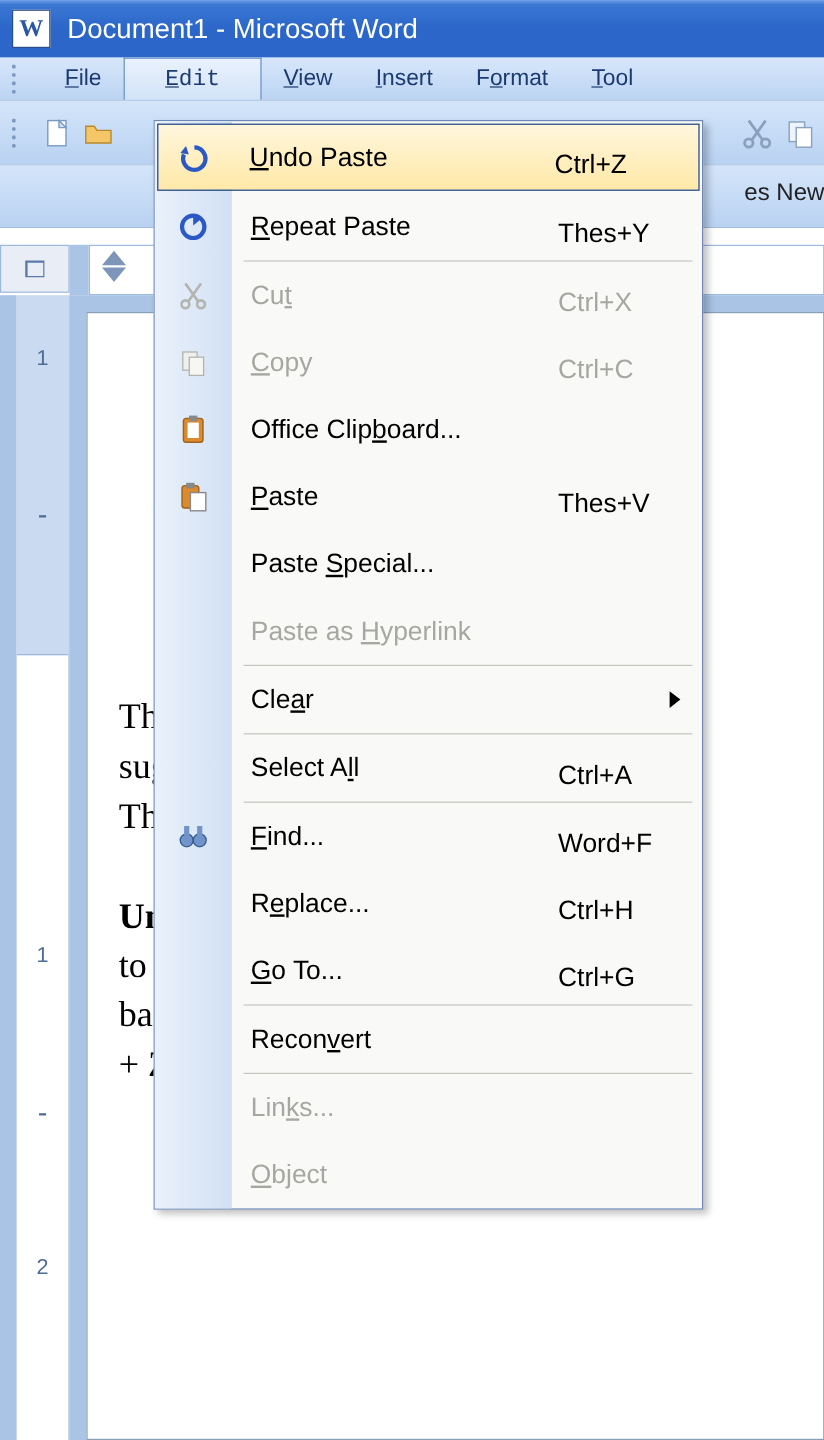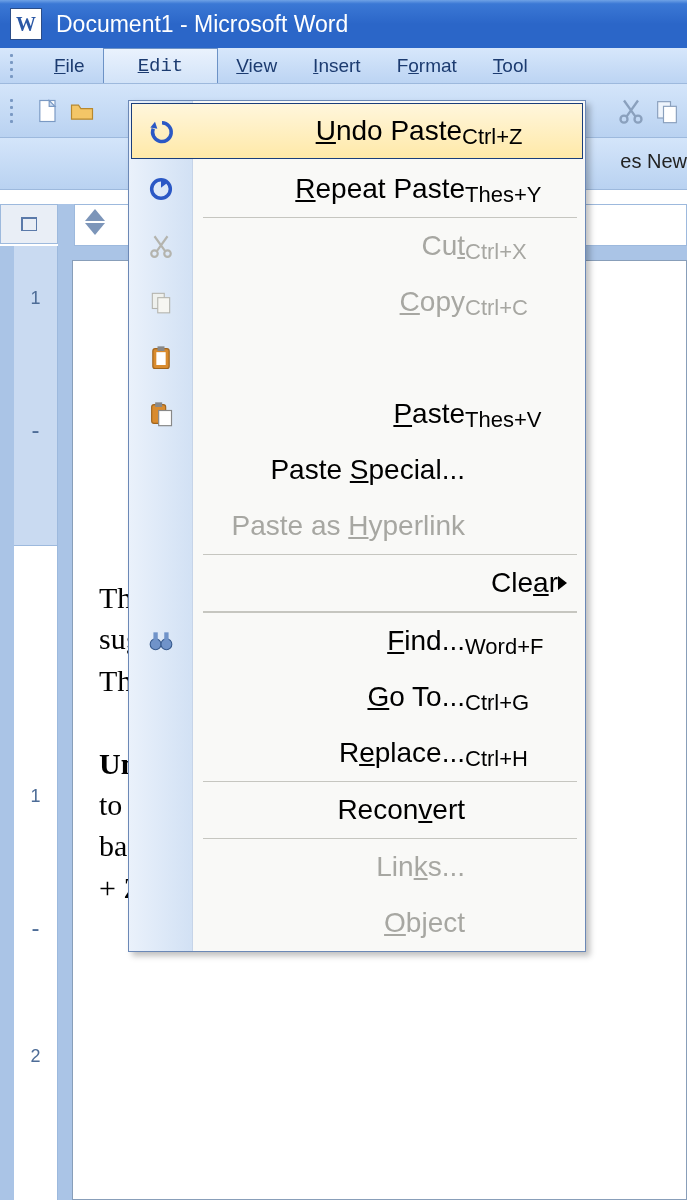--- a/index.html
+++ b/index.html
@@ -224,22 +224,21 @@
     margin-right: 8px;
   }
   .dd-icon {
     width: 64px;
     display:flex; align-items:center; justify-content:center;
   }
   .dd-label {
     flex: 1;
     padding-left: 16px;
     color: #000;
-    font-size: 28px;
-    text-align: right;
+    font-size: 22px;
   }
   .dd-shortcut {
     width: 120px;
     text-align: left;
     color: #000;
     font-size: 22px;
     margin-top: 11px;
   }
   .dd-submenu-arrow {
     width: 0; height: 0;
@@ -421,20 +420,21 @@
   </div>
 
   <div class="dd-row">
     <div class="dd-icon">
       <svg width="28" height="28" viewBox="0 0 24 24">
           <rect x="5" y="4" width="14" height="17" rx="2" fill="#d98b2e" stroke="#a0631a"></rect>
           <rect x="8" y="7" width="8" height="11" fill="#fff"></rect>
           <rect x="9" y="2" width="6" height="4" fill="#888"></rect>
         </svg>
     </div>
+    <div class="dd-label">Office Clip<span class="mn">b</span>oard...</div>
     <div class="dd-shortcut"></div>
   </div>
 
   <div class="dd-row">
     <div class="dd-icon">
       <svg width="28" height="28" viewBox="0 0 24 24">
           <rect x="4" y="4" width="12" height="16" rx="2" fill="#d98b2e" stroke="#a0631a"></rect>
           <rect x="10" y="9" width="11" height="13" fill="#fff" stroke="#888"></rect>
           <rect x="7" y="2" width="6" height="4" fill="#888"></rect>
         </svg>
@@ -456,46 +456,51 @@
   </div>
   <div class="dd-sep"></div>
 
   <div class="dd-row">
     <div class="dd-icon"></div>
     <div class="dd-label">Cle<span class="mn">a</span>r</div>
     <div class="dd-submenu-arrow"></div>
   </div>
   <div class="dd-sep"></div>
 
+  <div class="dd-row">
+    <div class="dd-icon"></div>
+    <div class="dd-label">Select A<span class="mn">l</span>l</div>
+    <div class="dd-shortcut">Ctrl+A</div>
+  </div>
   <div class="dd-sep"></div>
 
   <div class="dd-row">
     <div class="dd-icon">
       <svg width="28" height="26" viewBox="0 0 24 24">
           <circle cx="7" cy="15" r="5" fill="#7093c9" stroke="#375a8e"></circle>
           <circle cx="17" cy="15" r="5" fill="#7093c9" stroke="#375a8e"></circle>
           <rect x="5" y="4" width="4" height="8" fill="#7093c9"></rect>
           <rect x="15" y="4" width="4" height="8" fill="#7093c9"></rect>
         </svg>
     </div>
     <div class="dd-label"><span class="mn">F</span>ind...</div>
     <div class="dd-shortcut">Word+F</div>
   </div>
 
   <div class="dd-row">
     <div class="dd-icon"></div>
+    <div class="dd-label">R<span class="mn">e</span>place...</div>
+    <div class="dd-shortcut">Ctrl+H</div>
+  </div>
+
+  <div class="dd-row">
+    <div class="dd-icon"></div>
     <div class="dd-label"><span class="mn">G</span>o To...</div>
     <div class="dd-shortcut">Ctrl+G</div>
   </div>
-
-  <div class="dd-row">
-    <div class="dd-icon"></div>
-    <div class="dd-label">R<span class="mn">e</span>place...</div>
-    <div class="dd-shortcut">Ctrl+H</div>
-  </div>
   <div class="dd-sep"></div>
 
   <div class="dd-row">
     <div class="dd-icon"></div>
     <div class="dd-label">Recon<span class="mn">v</span>ert</div>
     <div class="dd-shortcut"></div>
   </div>
   <div class="dd-sep"></div>
 
   <div class="dd-row disabled">

